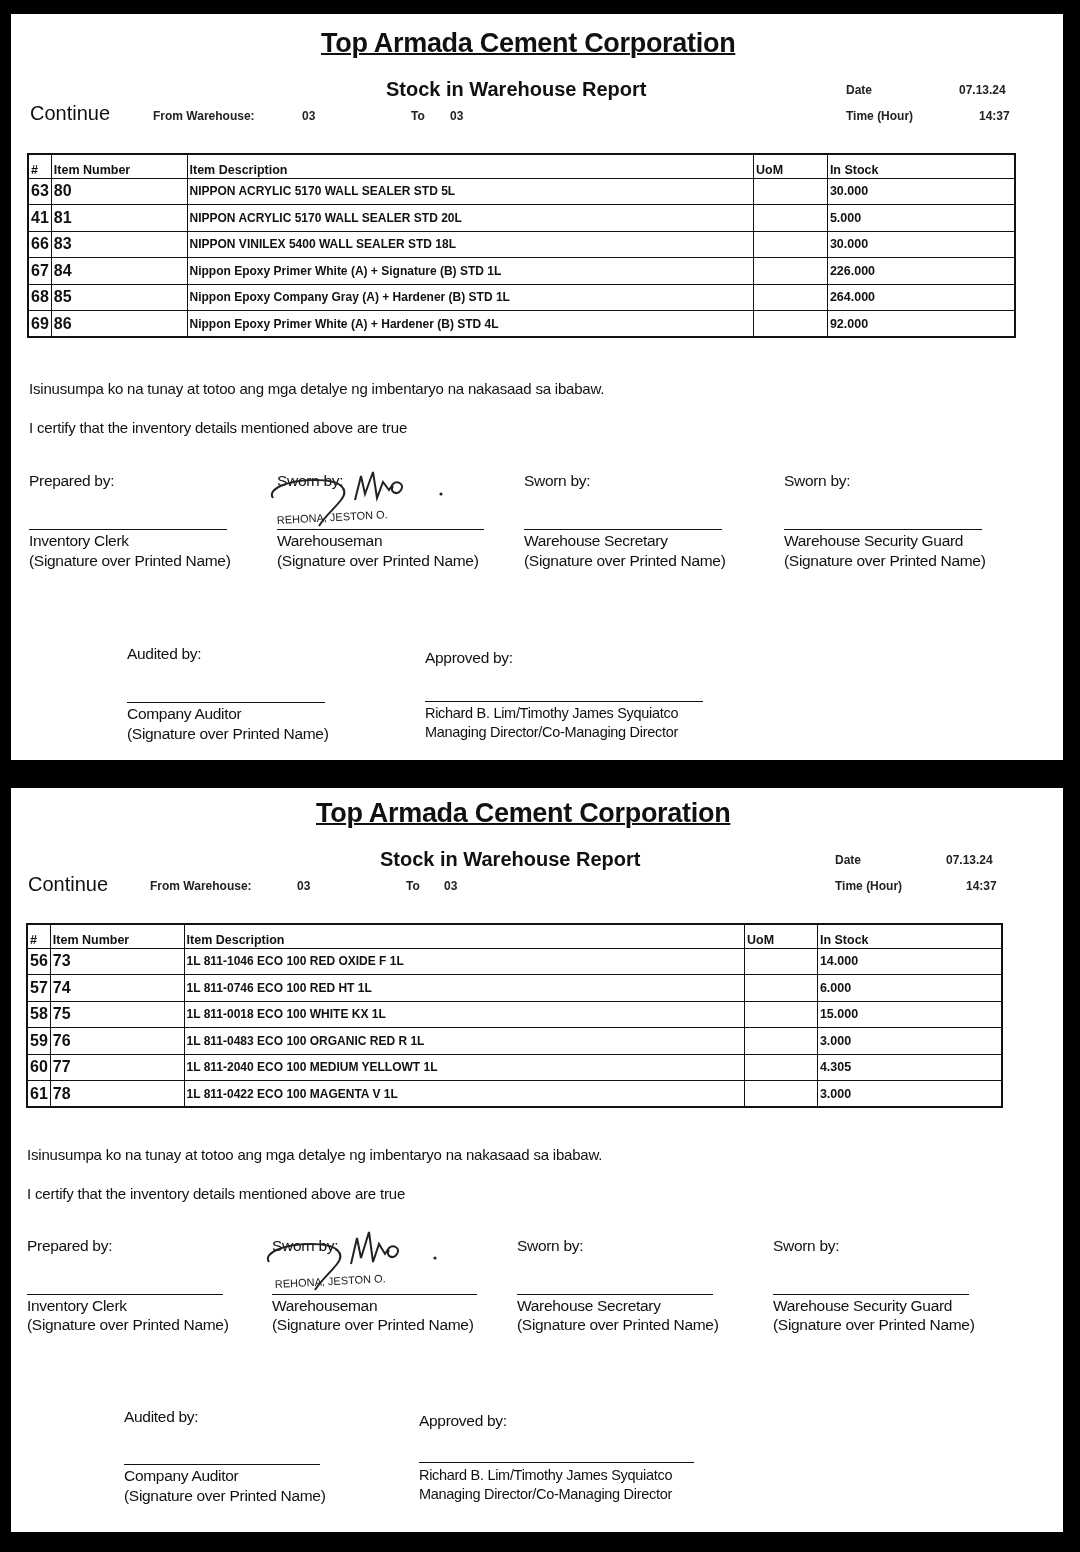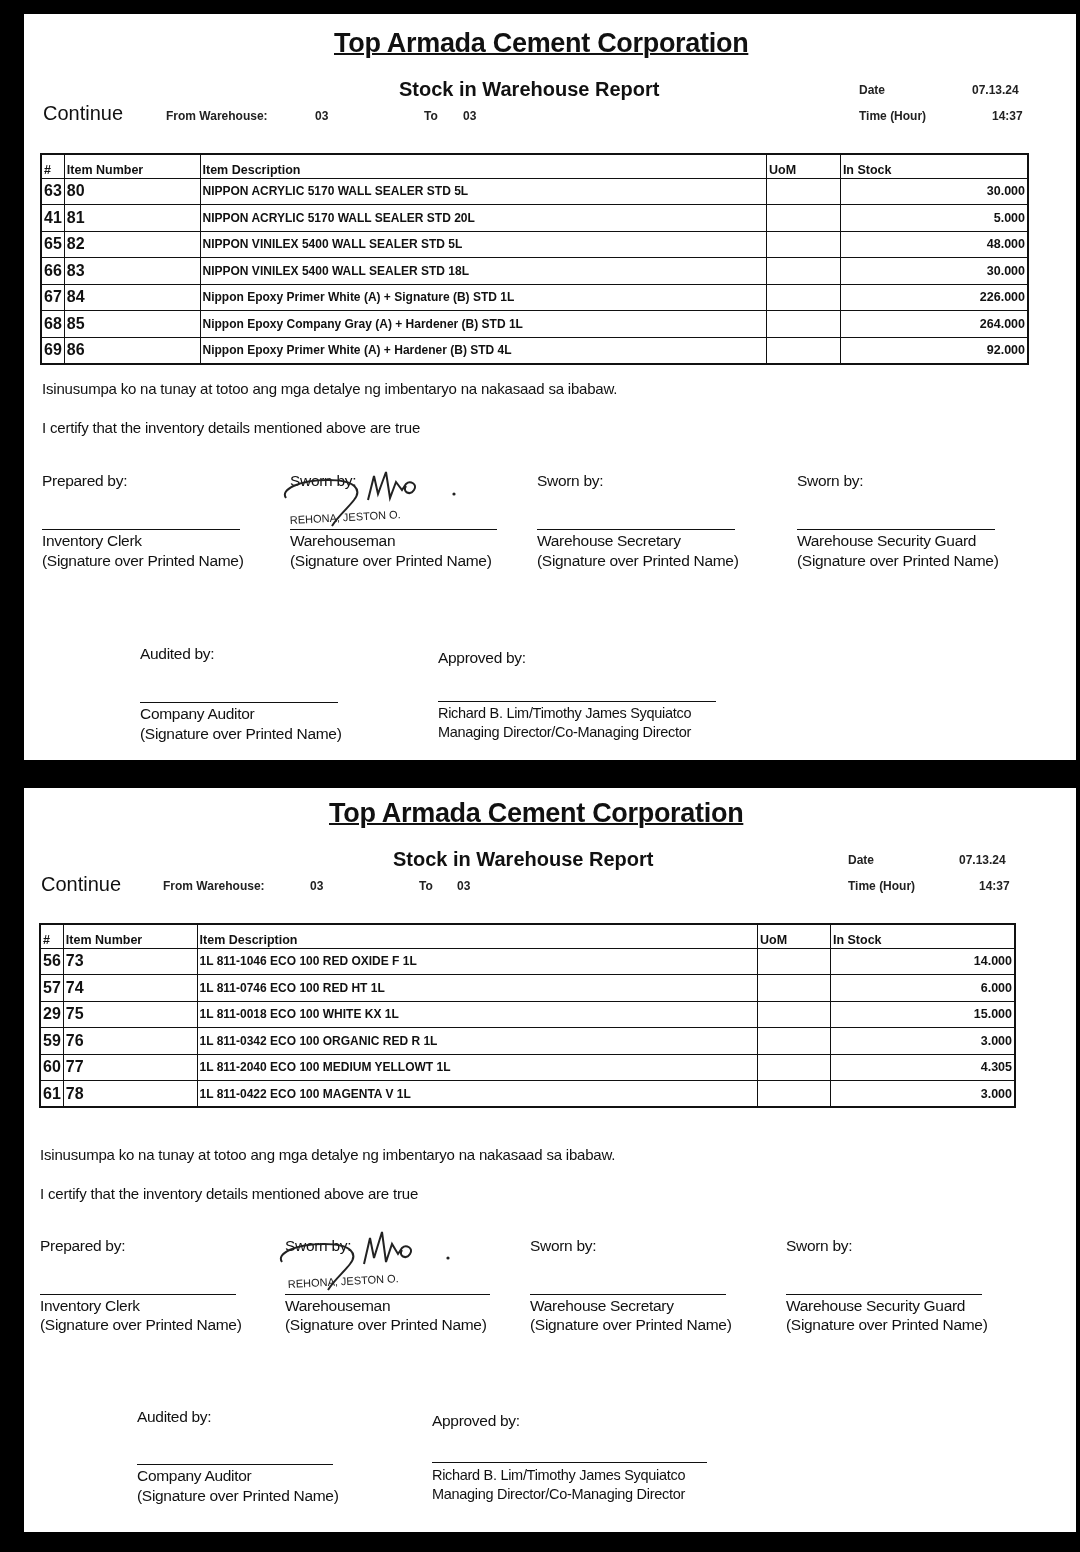--- a/index.html
+++ b/index.html
@@ -1,30 +1,30 @@
 <!DOCTYPE html>
 <html><head>
   <meta charset="utf-8">
   <style>
     * { box-sizing: border-box; margin: 0; padding: 0; }
     html, body { width: 1080px; height: 1552px; background: #000; overflow: hidden; }
     body { position: relative; font-family: "Liberation Sans", sans-serif; color: #111; }
-    .panel { position: absolute; left: 24px; width: 1052px; background: #fff; }
+    .panel { position: absolute; left: 11px; width: 1052px; background: #fff; }
     .panel.p1 { top: 14px; height: 746px; }
     .panel.p2 { top: 788px; height: 744px; }
     .abs { position: absolute; white-space: nowrap; }
     .company { font-weight: bold; font-size: 27px; text-decoration: underline; text-decoration-thickness: 2px; letter-spacing: -0.3px; }
     .report-title { font-weight: bold; font-size: 20px; }
     .continue { font-size: 20px; }
     .small-label { font-size: 12px; font-weight: bold; color: #222; }
     .meta-val { font-size: 12px; font-weight: bold; color: #222; }
     table.stock { position: absolute; border-collapse: collapse; font-size: 12.5px; }
     table.stock th, table.stock td { border: 1.5px solid #111; height: 26.5px; padding: 0 2px; text-align: left; font-weight: normal; vertical-align: middle; }
     table.stock th { height: 24px; font-weight: bold; font-size: 12.5px; vertical-align: bottom; padding-bottom: 1px; }
-    table.stock td.num { text-align: right; font-weight: bold; }
+    table.stock td.num { text-align: left; font-weight: bold; }
     table.stock td.desc { font-weight: bold; font-size: 12px; }
     table.stock td.idx, table.stock td.itemno { font-weight: bold; font-size: 16px; }
     table.stock { border: 2px solid #111; }
     .stmt { font-size: 15px; letter-spacing: -0.2px; }
     .sig-label { font-size: 15.5px; letter-spacing: -0.3px; }
     .sig-line { position: absolute; height: 0; border-top: 1.5px solid #111; }
     .sig-role { font-size: 15.5px; line-height: 20px; letter-spacing: -0.3px; }
     .signature { position: absolute; }
   </style>
 </head>
@@ -69,27 +69,20 @@
         <td class="num">30.000</td>
       </tr>
       <tr>
         <td class="idx">41</td>
         <td class="itemno">81</td>
         <td class="desc">NIPPON ACRYLIC 5170 WALL SEALER STD 20L</td>
         <td></td>
         <td class="num">5.000</td>
       </tr>
       <tr>
-        <td class="idx">65</td>
-        <td class="itemno">82</td>
-        <td class="desc">NIPPON VINILEX 5400 WALL SEALER STD 5L</td>
-        <td></td>
-        <td class="num">48.000</td>
-      </tr>
-      <tr>
         <td class="idx">66</td>
         <td class="itemno">83</td>
         <td class="desc">NIPPON VINILEX 5400 WALL SEALER STD 18L</td>
         <td></td>
         <td class="num">30.000</td>
       </tr>
       <tr>
         <td class="idx">67</td>
         <td class="itemno">84</td>
         <td class="desc">Nippon Epoxy Primer White (A) + Signature (B) STD 1L</td>
@@ -192,30 +185,30 @@
         <td class="num">14.000</td>
       </tr>
       <tr>
         <td class="idx">57</td>
         <td class="itemno">74</td>
         <td class="desc">1L 811-0746 ECO 100 RED HT 1L</td>
         <td></td>
         <td class="num">6.000</td>
       </tr>
       <tr>
-        <td class="idx">29</td>
+        <td class="idx">58</td>
         <td class="itemno">75</td>
         <td class="desc">1L 811-0018 ECO 100 WHITE KX 1L</td>
         <td></td>
         <td class="num">15.000</td>
       </tr>
       <tr>
         <td class="idx">59</td>
         <td class="itemno">76</td>
-        <td class="desc">1L 811-0342 ECO 100 ORGANIC RED R 1L</td>
+        <td class="desc">1L 811-0483 ECO 100 ORGANIC RED R 1L</td>
         <td></td>
         <td class="num">3.000</td>
       </tr>
       <tr>
         <td class="idx">60</td>
         <td class="itemno">77</td>
         <td class="desc">1L 811-2040 ECO 100 MEDIUM YELLOWT 1L</td>
         <td></td>
         <td class="num">4.305</td>
       </tr>

